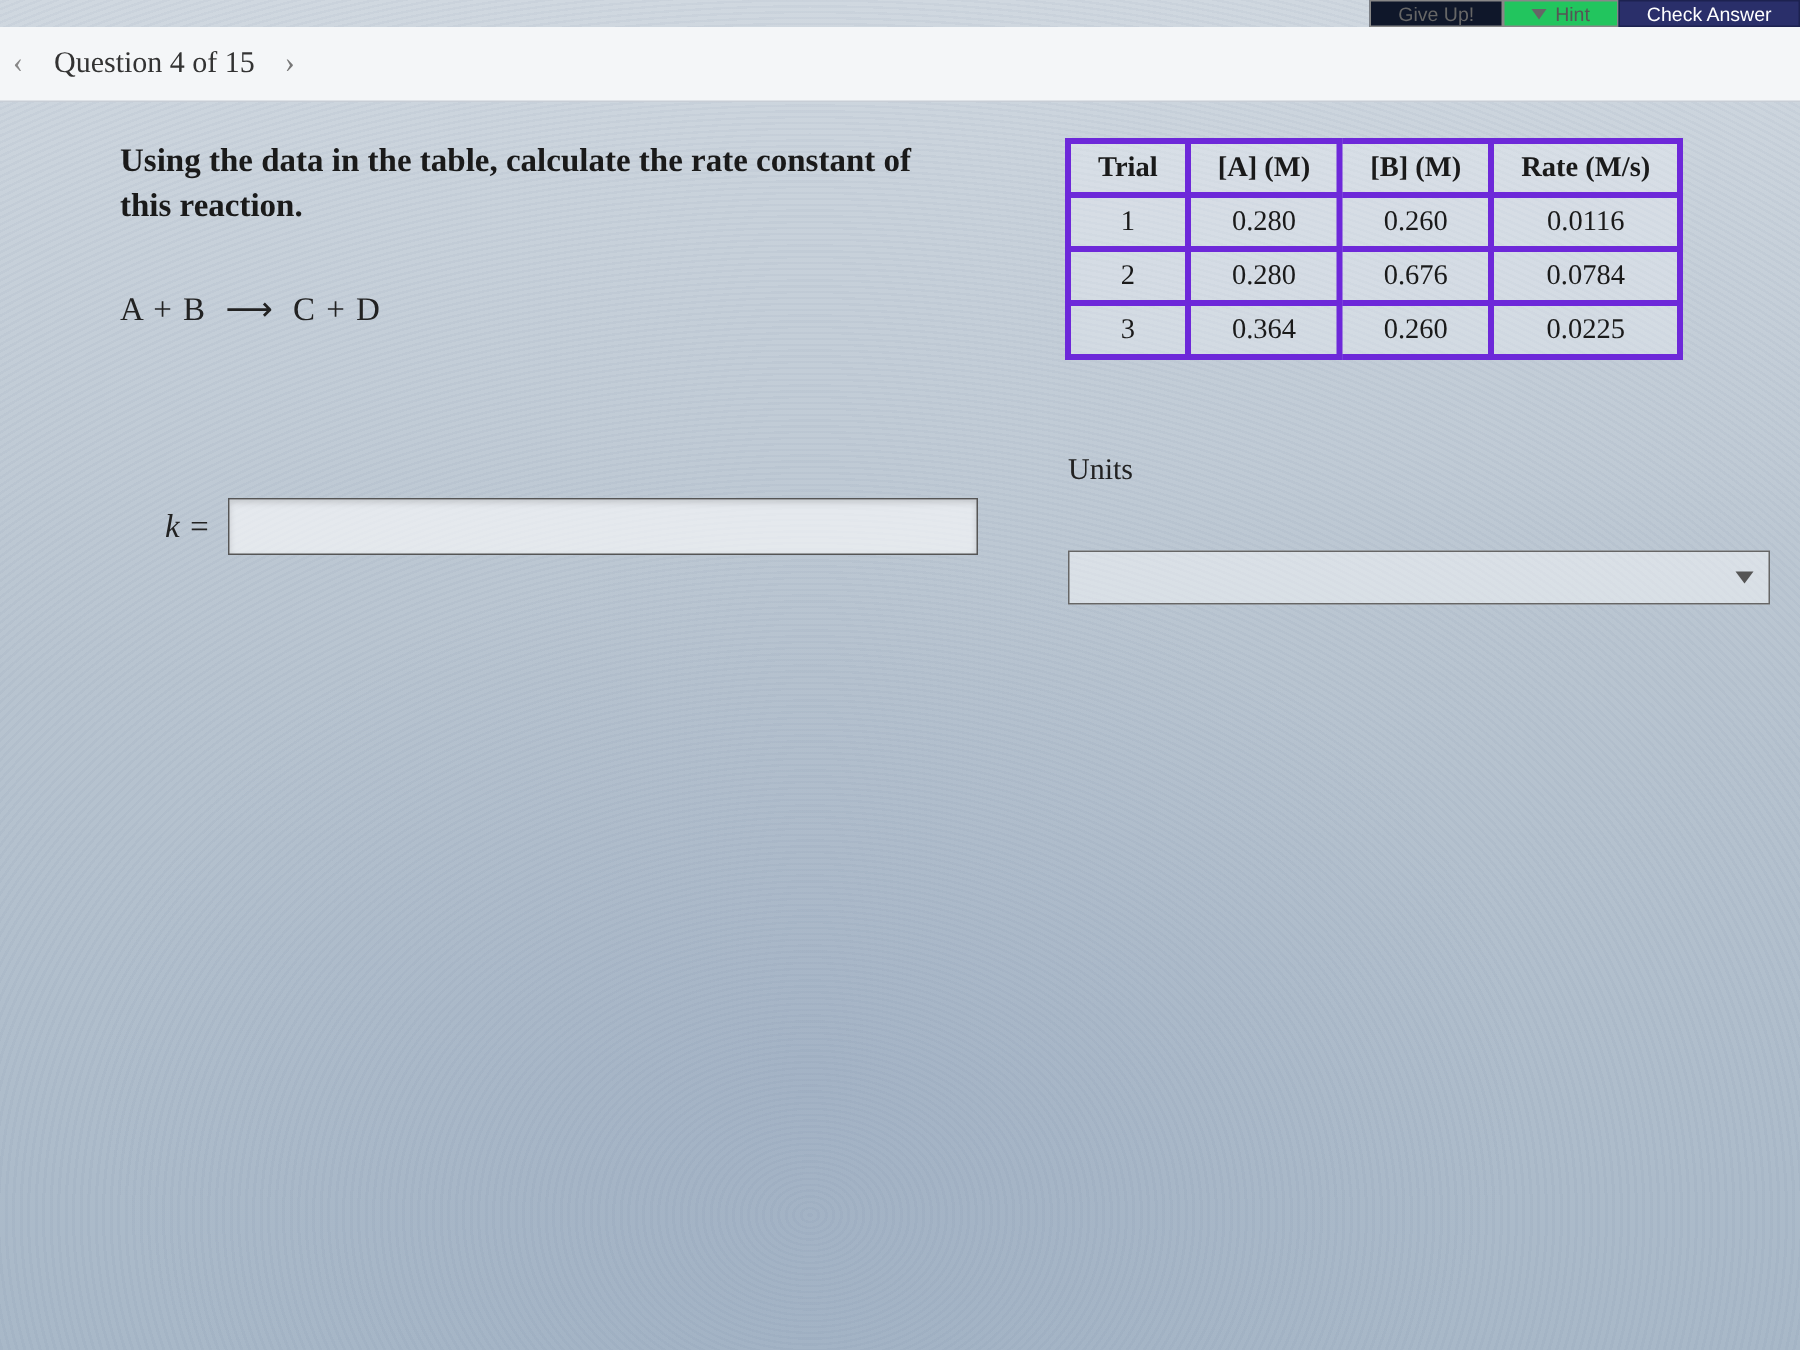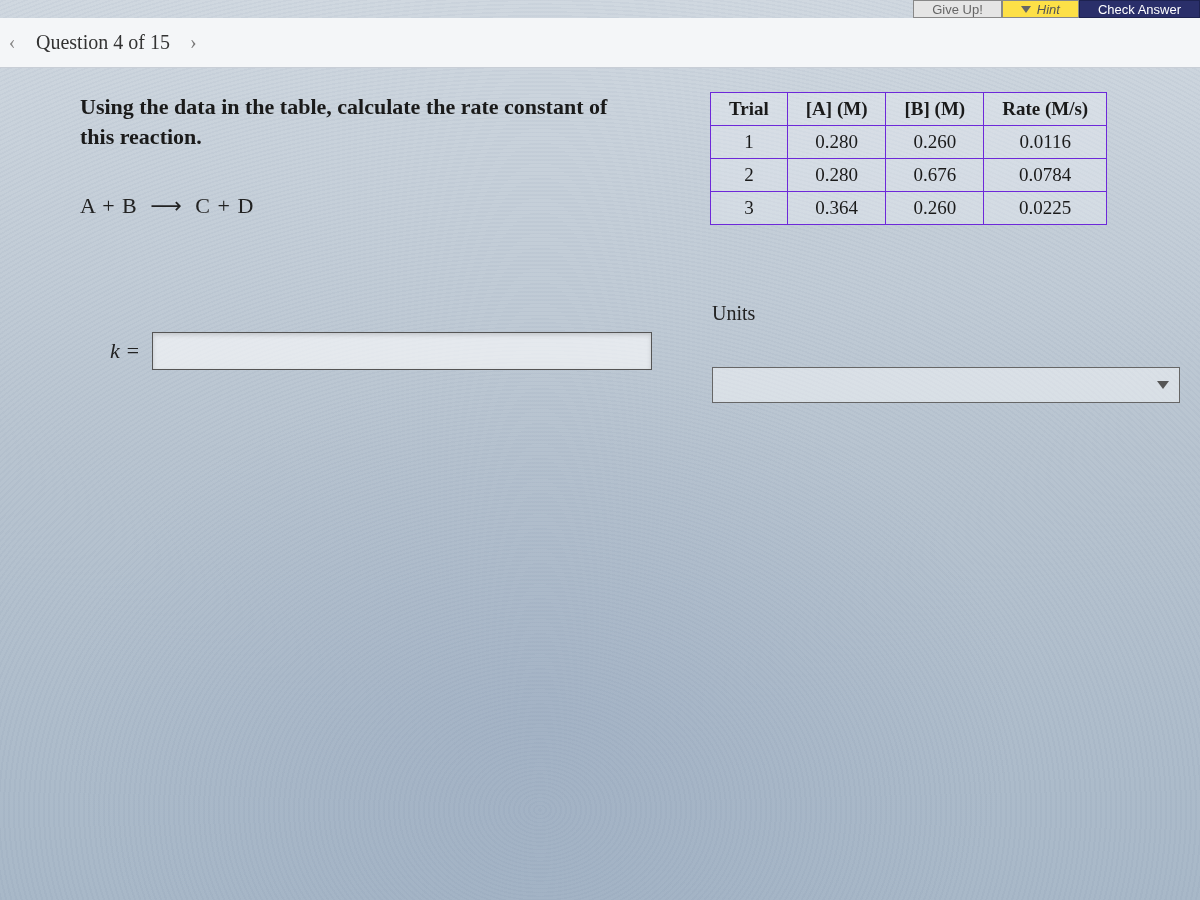--- a/index.html
+++ b/index.html
@@ -39,22 +39,22 @@
     justify-content: center;
     font-family: Arial, sans-serif;
     font-size: 13px;
     border: 1px solid #888;
     background: #e8ecef;
     color: #444;
     padding: 0 18px;
     cursor: pointer;
     white-space: nowrap;
   }
-  .top-btn.giveup { background:#e5e5e5; color:#666; }
-  .top-btn.hint { background:#fde047; color:#555;font-style:italic; }
+  .top-btn.giveup { background:#0f172a; color:#666; }
+  .top-btn.hint { background:#22c55e; color:#555; }
   .top-btn.hint::before {
     content:"";
     display:inline-block;
     width:0;height:0;
     border-left:5px solid transparent;
     border-right:5px solid transparent;
     border-top:7px solid #666;
     margin-right:6px;
   }
   .top-btn.check {
@@ -119,21 +119,21 @@
   }
   .data-table {
     position: absolute;
     top: 0;
     left: 630px;
     border-collapse: collapse;
     font-size: 19px;
     background: rgba(240,244,248,0.35);
   }
   .data-table th, .data-table td {
-    border: 1px solid #6d28d9;
+    border: 4px solid #6d28d9;
     padding: 5px 18px;
     text-align: center;
     font-weight: normal;
     color:#1a1a1a;
   }
   .data-table th { font-weight: bold; }
   .answer-row {
     position: absolute;
     top: 240px;
     left: 30px;

